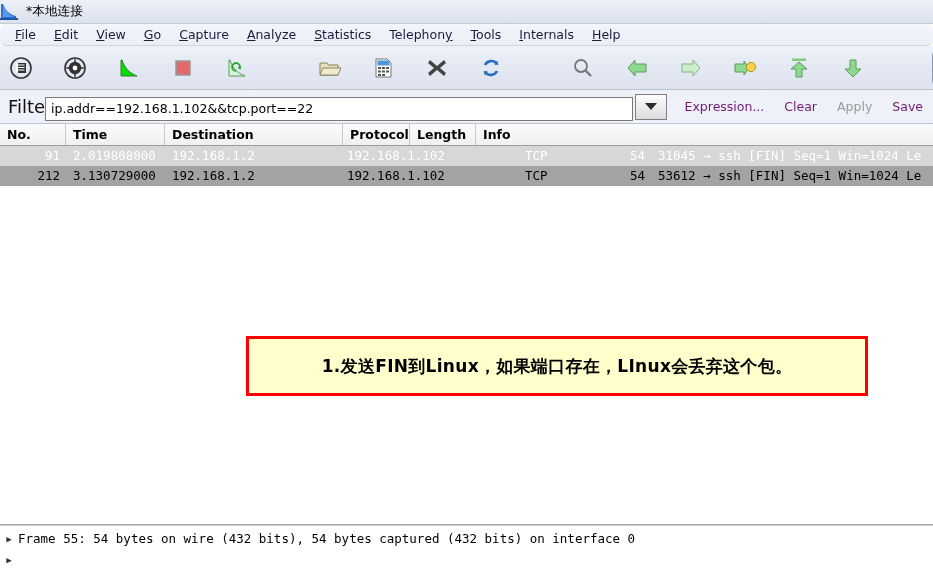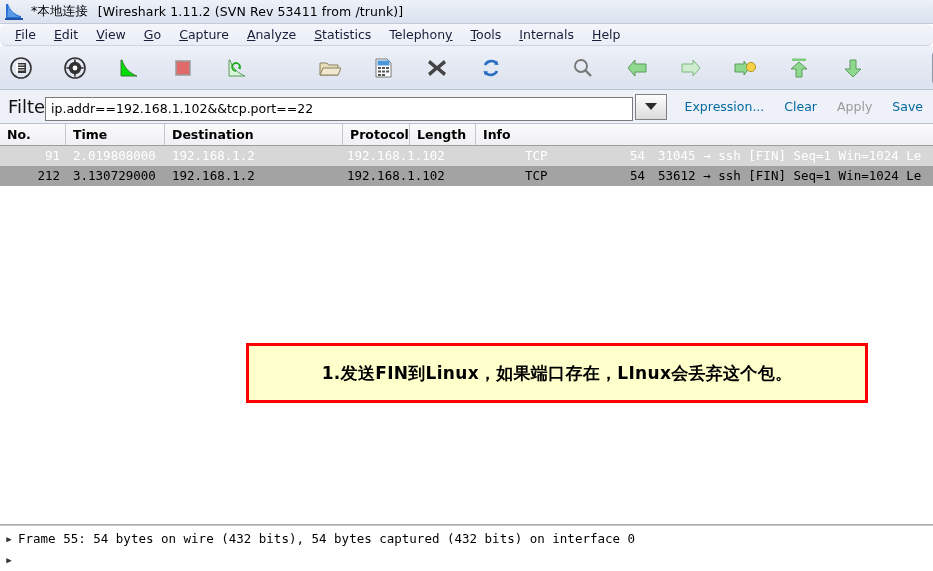--- a/index.html
+++ b/index.html
@@ -19,21 +19,20 @@
   }
 
   
   .titlebar {
     height: 24px;
     flex: 0 0 24px;
     background: linear-gradient(to bottom, #eef2f8 0%, #e3e9f3 50%, #dbe2ee 100%);
     border-bottom: 1px solid #c3cbd8;
     display: flex;
     align-items: center;
-    padding-left: 5px;
     font-size: 12.5px;
     color: #000;
     white-space: nowrap;
   }
   .shark-icon {
     width: 20px; height: 17px;
     margin-right: 6px;
     flex: 0 0 20px;
     position: relative;
   }
@@ -126,21 +125,21 @@
     margin-right: 8px;
   }
   .filter-drop .caret {
     width: 0; height: 0;
     border-left: 6px solid transparent;
     border-right: 6px solid transparent;
     border-top: 7px solid #2b2b2b;
   }
   .filter-action {
     font-size: 12.5px;
-    color: #0369a1;
+    color: #701a75;
     padding: 2px 10px;
     white-space: nowrap;
   }
   .filter-action.disabled { color: #9a9a9a; }
 
   
   .packet-pane {
     flex: 1 1 auto;
     background: #ffffff;
     position: relative;
@@ -172,21 +171,21 @@
   }
   .plist-row.row-a { background: #d7d7d7; color: #ffffff; }
   .plist-row.row-b { background: #a3a3a3; color: #000000; }
   .plist-row .td { overflow: hidden; white-space: nowrap; padding-left: 7px; }
   .td.num { text-align: right; padding-right: 6px; padding-left: 0; }
 
   
   .callout {
     position: absolute;
     left: 246px;
-    top: 219px;
+    top: 212px;
     width: 622px;
     height: 60px;
     background: #ffffcc;
     border: 3px solid #ff0000;
     display: flex;
     align-items: center;
     justify-content: center;
     font-size: 17px;
     font-weight: bold;
     color: #000;
@@ -225,21 +224,20 @@
 
   <div class="titlebar">
     <span class="shark-icon">
       <svg width="20" height="17" viewBox="0 0 20 17">
         <path d="M1 15 L16 15 L16 13 C10 12 5 7 3 1 L1 1 Z" fill="#2a6fd4"></path>
         <path d="M2.5 14 L14.5 14 C9.5 12 5.5 7.5 3.3 2.4 Z" fill="#5a9ae8"></path>
         <rect x="0" y="15" width="18" height="2" fill="#1f55a8"></rect>
       </svg>
     </span>
     <span class="title-text">*本地连接</span>
-    <span class="title-text title-app">[Wireshark 1.11.2  (SVN Rev 53411 from /trunk)]</span>
   </div>
 
   <div class="menubar">
     <div class="menu-item"><u>F</u><span>ile</span></div>
     <div class="menu-item"><u>E</u><span>dit</span></div>
     <div class="menu-item"><u>V</u><span>iew</span></div>
     <div class="menu-item"><u>G</u><span>o</span></div>
     <div class="menu-item"><u>C</u><span>apture</span></div>
     <div class="menu-item"><u>A</u><span>nalyze</span></div>
     <div class="menu-item"><u>S</u><span>tatistics</span></div>

